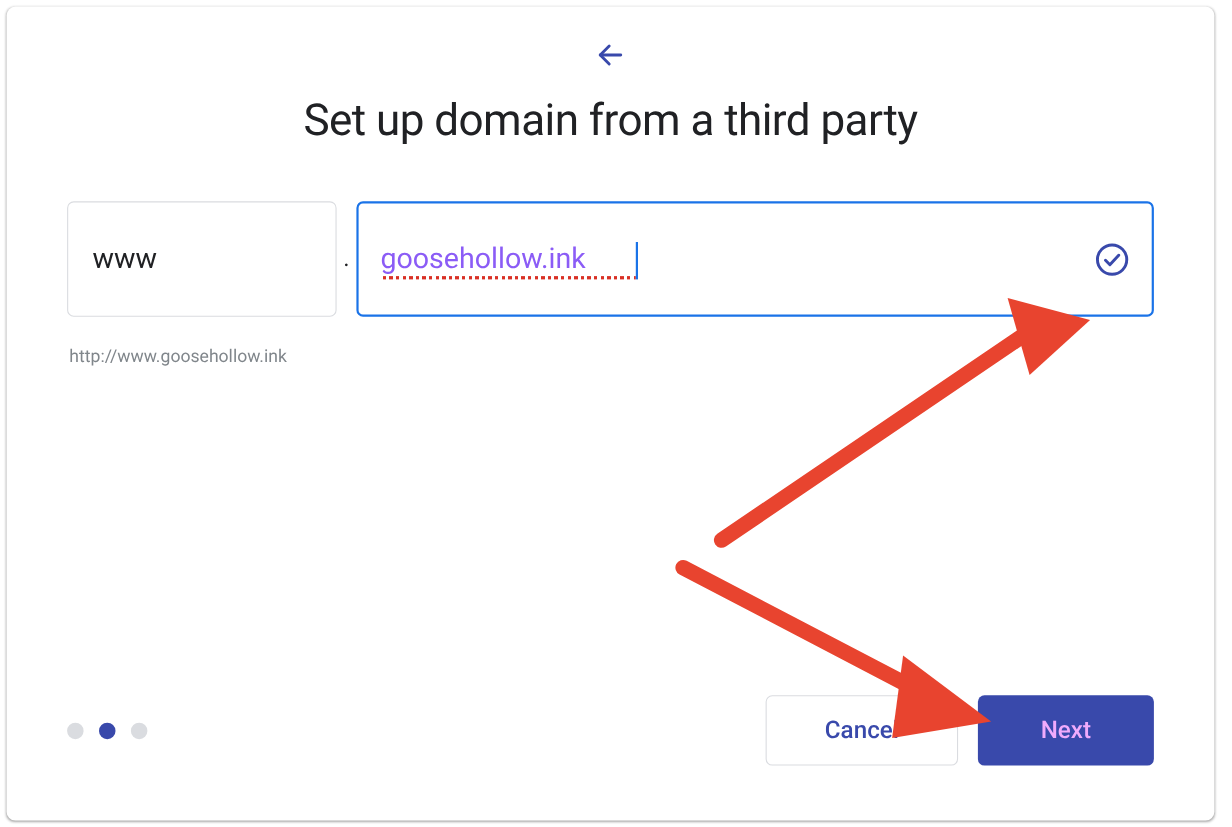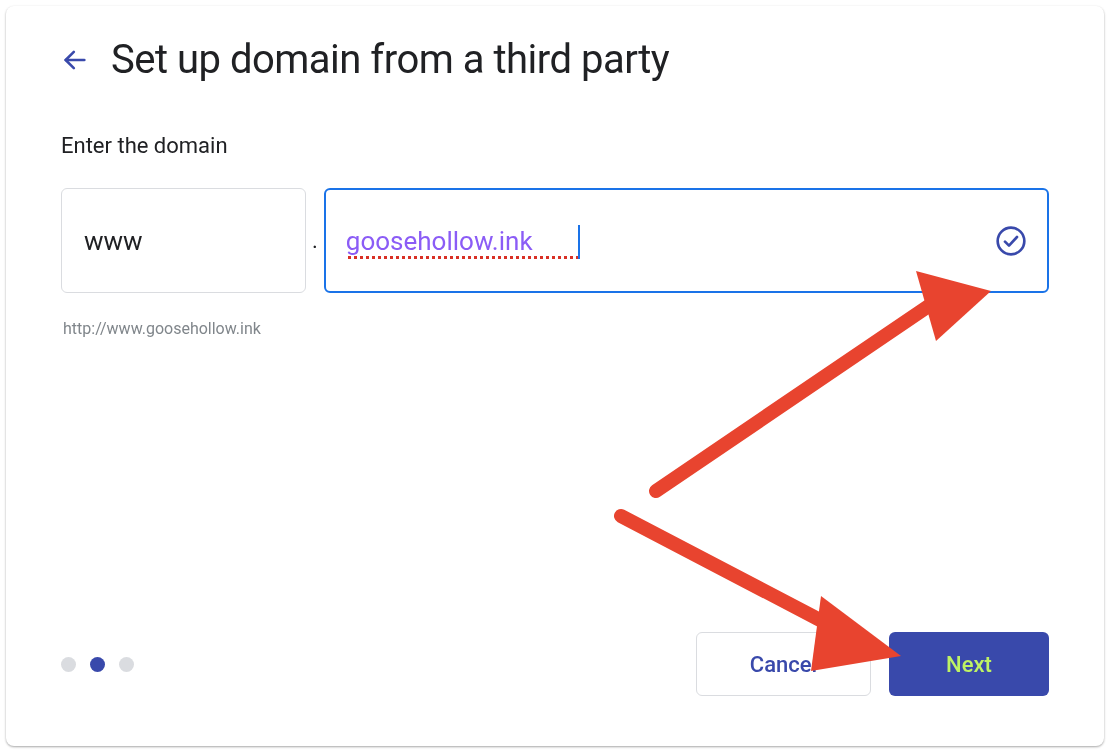--- a/index.html
+++ b/index.html
@@ -22,20 +22,21 @@
       border-radius: 8px;
       box-shadow: 0 1px 3px rgba(0,0,0,0.12), 0 1px 2px rgba(0,0,0,0.24);
       padding: 30px 55px 40px 55px;
       position: relative;
     }
     .header {
       display: flex;
       align-items: center;
       gap: 22px;
       margin-bottom: 50px;
+      flex-direction: column;
     }
     .back-arrow {
       width: 28px;
       height: 28px;
       cursor: pointer;
       display: flex;
       align-items: center;
       justify-content: center;
     }
     .page-title {
@@ -158,21 +159,21 @@
     }
     .btn-cancel {
       background: #fff;
       border: 1px solid #dadce0;
       color: #3949ab;
       width: 175px;
     }
     .btn-next {
       background: #3949ab;
       border: none;
-      color: #bef264;
+      color: #f0abfc;
       width: 160px;
     }
     
     .arrow-annotation {
       position: absolute;
       pointer-events: none;
     }
     .arrow1 {
       left: 590px;
       top: 255px;
@@ -194,21 +195,20 @@
   <div class="header">
     <div class="back-arrow">
       <svg width="28" height="28" viewBox="0 0 24 24" fill="none" stroke="#3949ab" stroke-width="2.2" stroke-linecap="round" stroke-linejoin="round">
         <line x1="20" y1="12" x2="4" y2="12"></line>
         <polyline points="11 5 4 12 11 19"></polyline>
       </svg>
     </div>
     <h1 class="page-title">Set up domain from a third party</h1>
   </div>
 
-  <div class="field-label">Enter the domain</div>
 
   <div class="input-row">
     <input class="subdomain-input" type="text" value="www" style="">
     <span class="dot-separator">.</span>
     <div class="domain-input-wrapper">
       <input class="domain-input" type="text" value="goosehollow.ink" style="">
       <div class="spellcheck-underline"></div>
       <div class="text-cursor"></div>
       <svg class="validation-check" viewBox="0 0 24 24" fill="none" stroke="#3949ab" stroke-width="2">
         <circle cx="12" cy="12" r="10"></circle>

